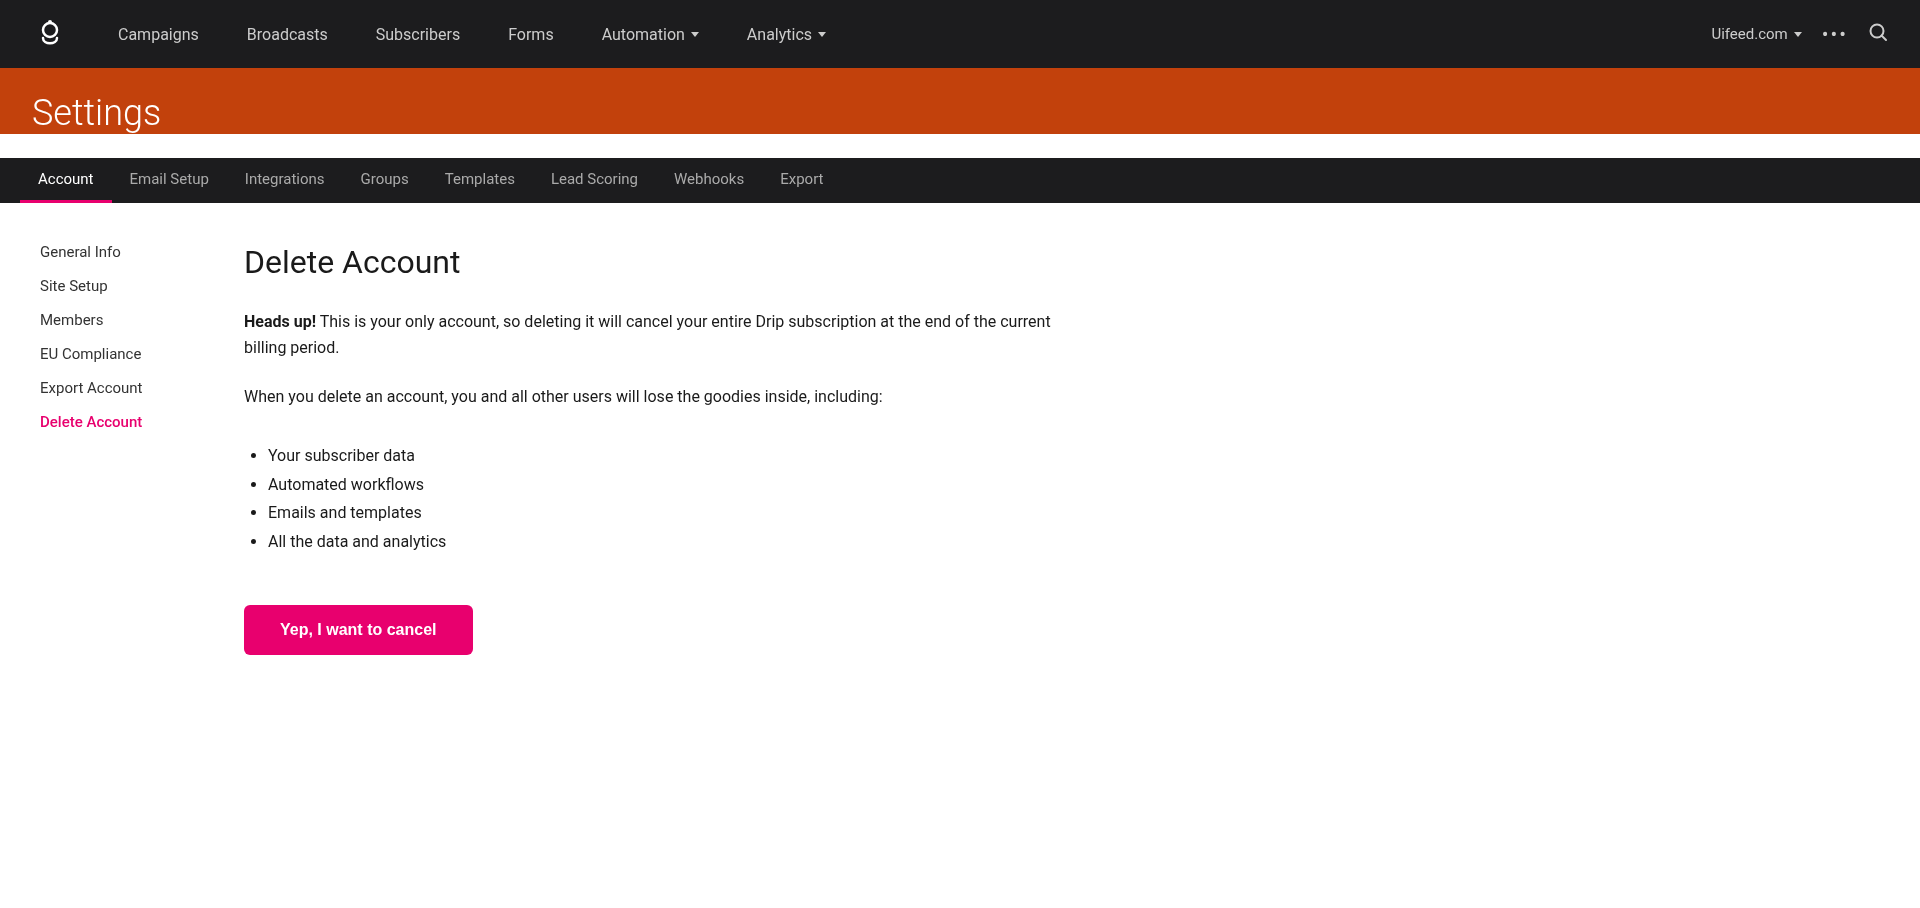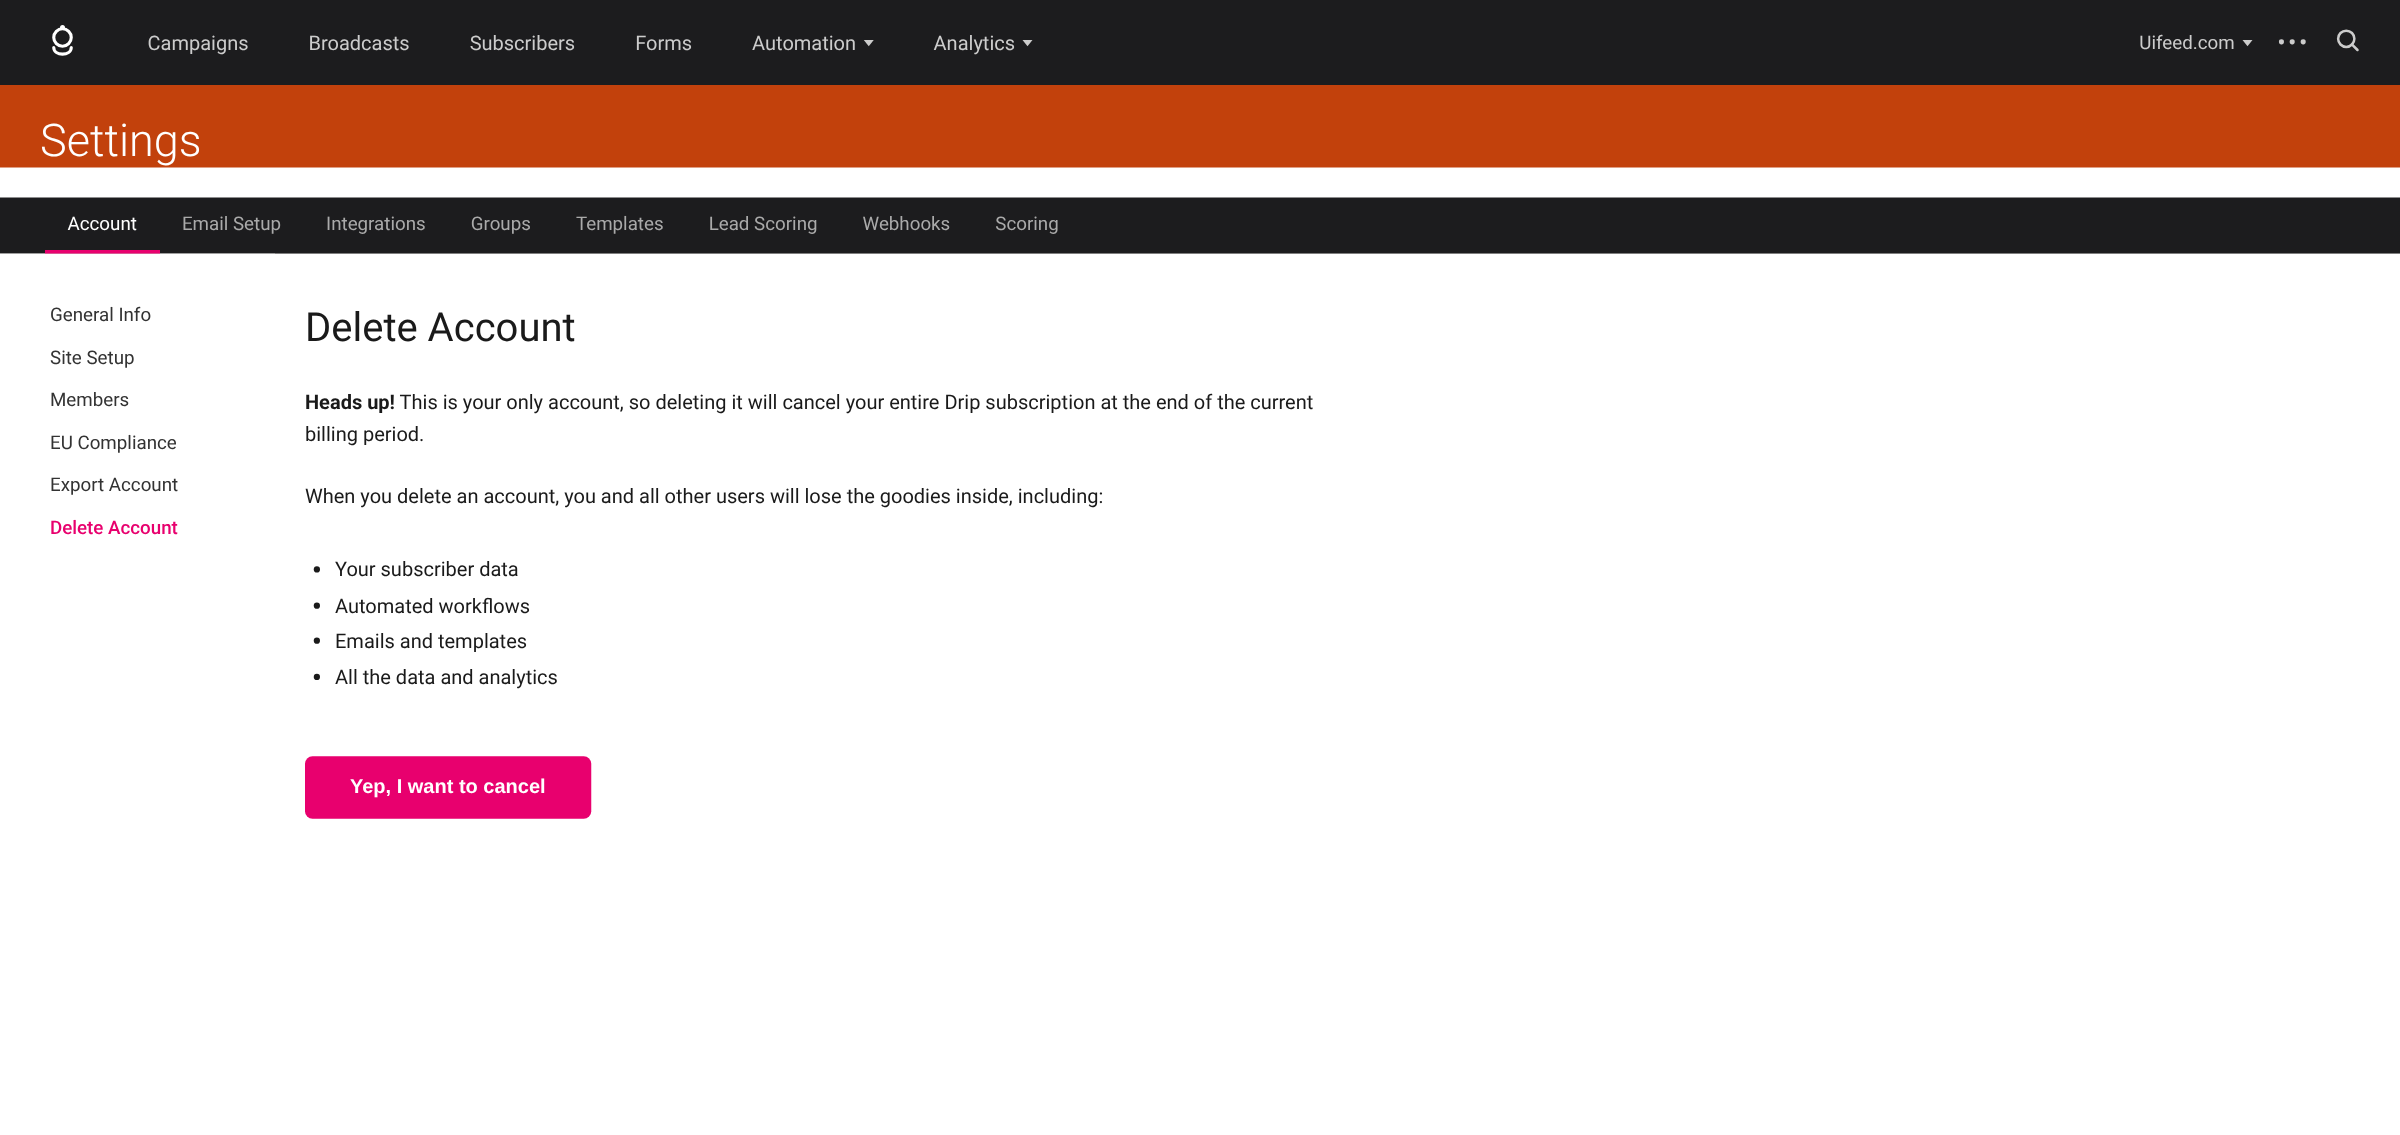--- a/index.html
+++ b/index.html
@@ -103,21 +103,21 @@
       font-weight: 300;
       margin-bottom: 24px;
     }
 
     
     .tabs {
       display: flex;
       align-items: flex-end;
       gap: 0;
       background: #1c1c1e;
-      padding: 0 36px;
+      padding: 0 20px;
     }
 
     .tab {
       color: #aaa;
       font-size: 15px;
       font-weight: 400;
       padding: 12px 18px;
       cursor: pointer;
       border-bottom: 3px solid transparent;
       text-decoration: none;
@@ -270,21 +270,21 @@
 </div>
 
 <div class="tabs">
   <a class="tab active">Account</a>
   <a class="tab">Email Setup</a>
   <a class="tab">Integrations</a>
   <a class="tab">Groups</a>
   <a class="tab">Templates</a>
   <a class="tab">Lead Scoring</a>
   <a class="tab">Webhooks</a>
-  <a class="tab">Scoring</a>
+  <a class="tab">Export</a>
 </div>
 
 <div class="main-content">
 
   <aside class="sidebar">
     <a class="sidebar-item">General Info</a>
     <a class="sidebar-item">Site Setup</a>
     <a class="sidebar-item">Members</a>
     <a class="sidebar-item">EU Compliance</a>
     <a class="sidebar-item">Export Account</a>

